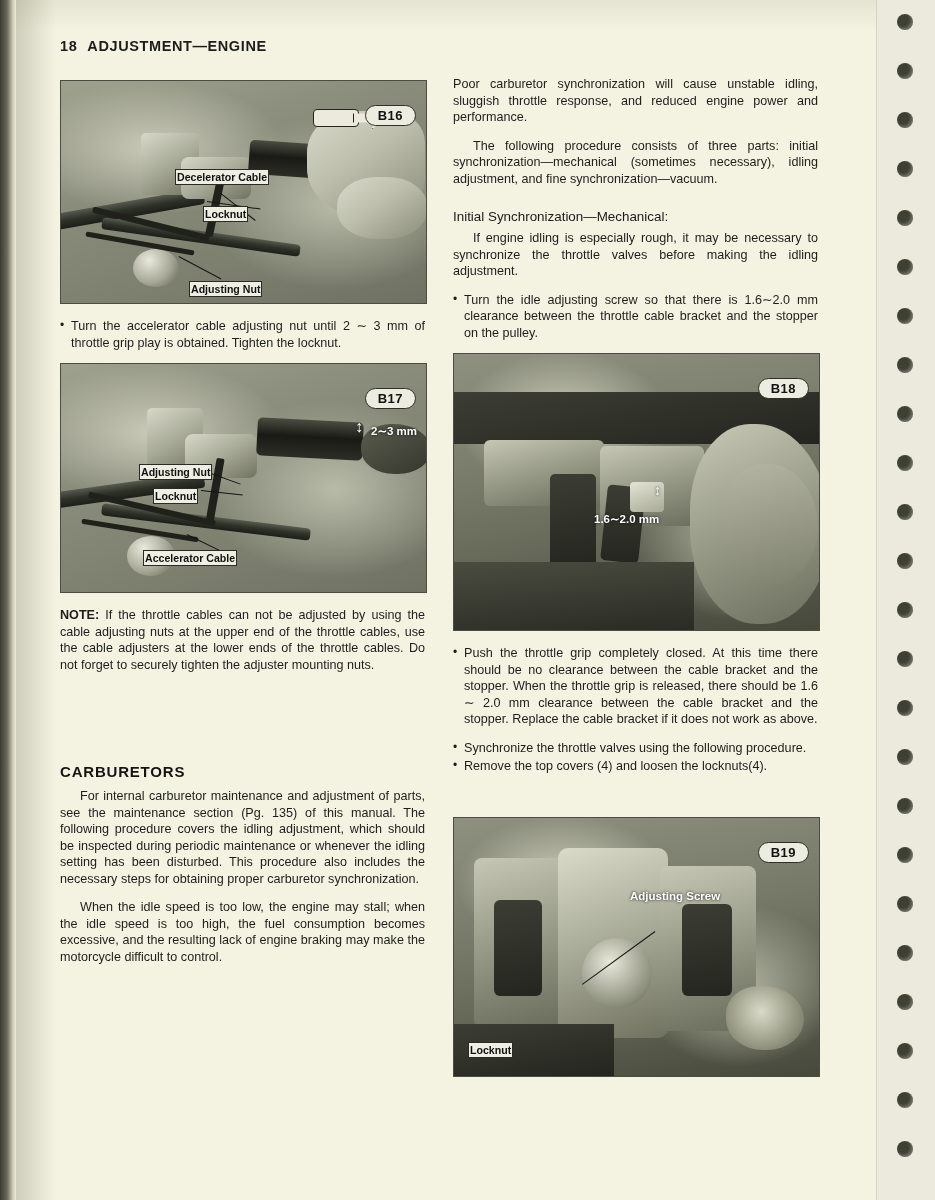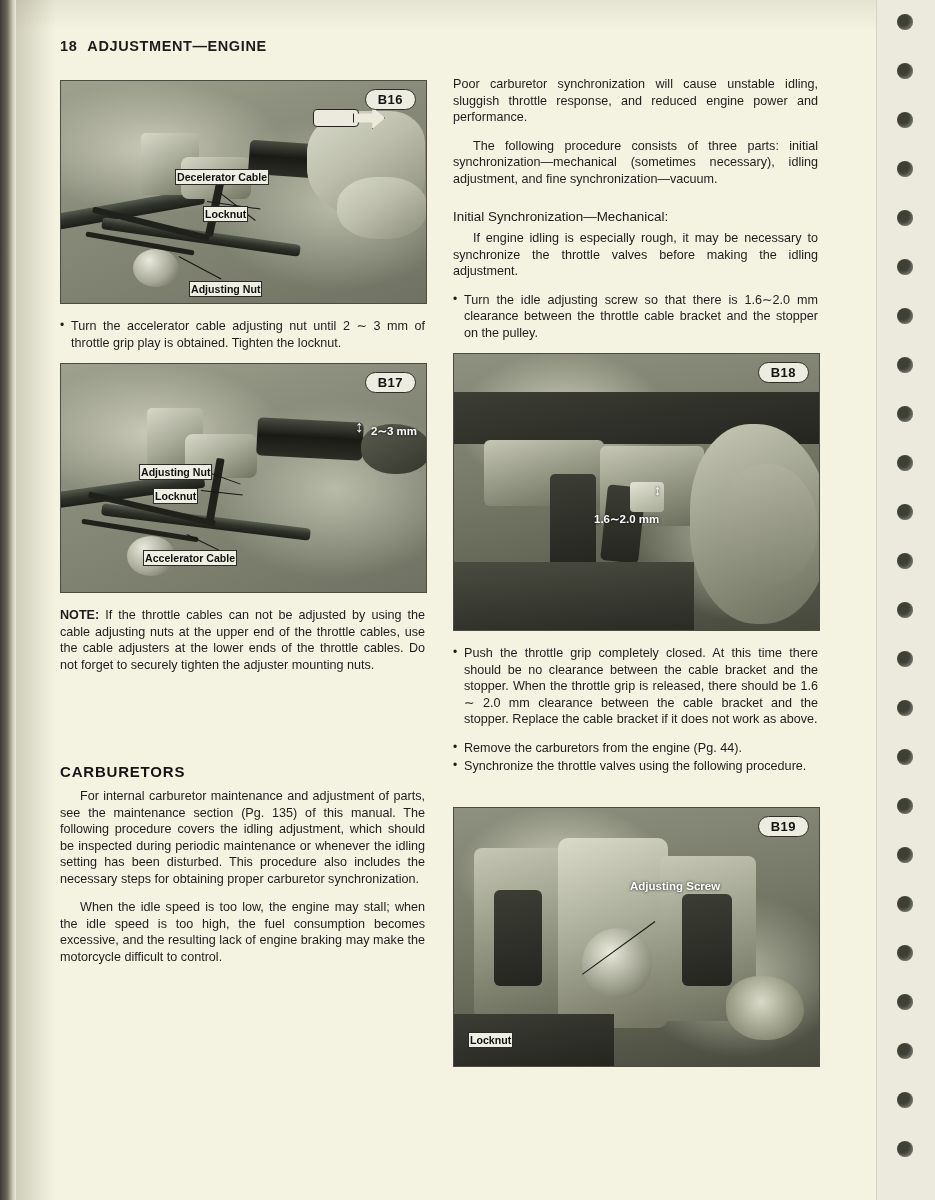--- a/index.html
+++ b/index.html
@@ -113,21 +113,21 @@
     background: #8d8f7e;
     overflow: hidden;
     margin: 4px 0 14px 0;
   }
   .photo-inner {
     position: absolute;
     inset: 0;
   }
   .fig-tag {
     position: absolute;
-    top: 8px; right: 10px;
+    top: 24px; right: 10px;
     background: #edece0;
     border: 1px solid #2e2e2a;
     border-radius: 11px;
     padding: 2px 12px;
     font-size: 13px;
     font-weight: bold;
     letter-spacing: 0.5px;
     color: #131313;
     z-index: 8;
   }
@@ -366,22 +366,22 @@
             <div class="eng-blob" style="left:268px; top:110px; width:96px; height:120px; background:linear-gradient(165deg,#b5b7a4,#7e806e);"></div>
             <div class="carb-body" style="left:176px; top:128px; width:34px; height:30px; border-radius:4px; background:linear-gradient(160deg,#e3e4d5,#a8aa97);"></div>
             <div class="carb-dark" style="left:0; top:208px; width:240px; height:68px; border-radius:0; background:linear-gradient(175deg,#4a4c40,#2a2b24);"></div>
           </div>
           <div class="fig-tag">B18</div>
           <div class="whitetext" style="left:200px; top:128px; font-size:14px;">↕</div>
           <div class="whitetext" style="left:140px; top:158px;">1.6∼2.0 mm</div>
         </div>
 
         <p class="body bullet">Push the throttle grip completely closed.  At this time there should be no clearance between the cable bracket and the stopper.  When the throttle grip is released, there should be 1.6 ∼ 2.0 mm clearance between the cable bracket and the stopper.  Replace the cable bracket if it does not work as above.</p>
-        <p class="body bullet" style="margin-bottom:2px">Remove the carburetors from the engine (Pg. 44).</p>
         <p class="body bullet" style="margin-bottom:2px">Synchronize the throttle valves using the following procedure.</p>
+        <p class="body bullet">Remove the top covers (4) and loosen the locknuts(4).</p>
 
         <div style="height:26px"></div>
 
         <div class="photo" style="height:258px">
           <div class="photo-inner">
             <div class="eng-bg"></div>
             <div class="carb-body" style="left:20px; top:40px; width:90px; height:170px; border-radius:8px;"></div>
             <div class="carb-body" style="left:104px; top:30px; width:110px; height:190px; border-radius:10px; background:linear-gradient(160deg,#dadbc9 0%,#a7a997 50%,#70725f 100%);"></div>
             <div class="carb-body" style="left:206px; top:48px; width:96px; height:165px; border-radius:8px;"></div>
             <div class="carb-dark" style="left:40px; top:82px; width:48px; height:96px; border-radius:6px;"></div>

